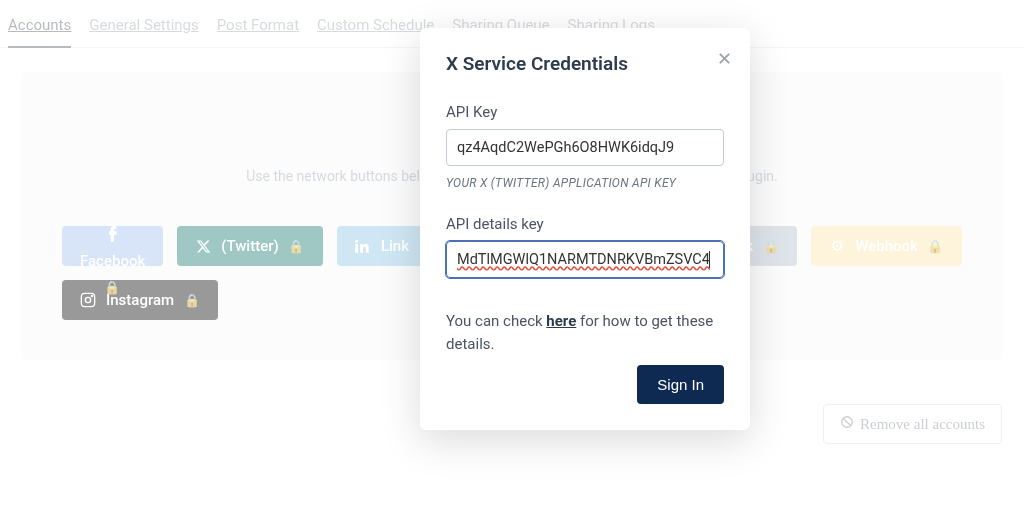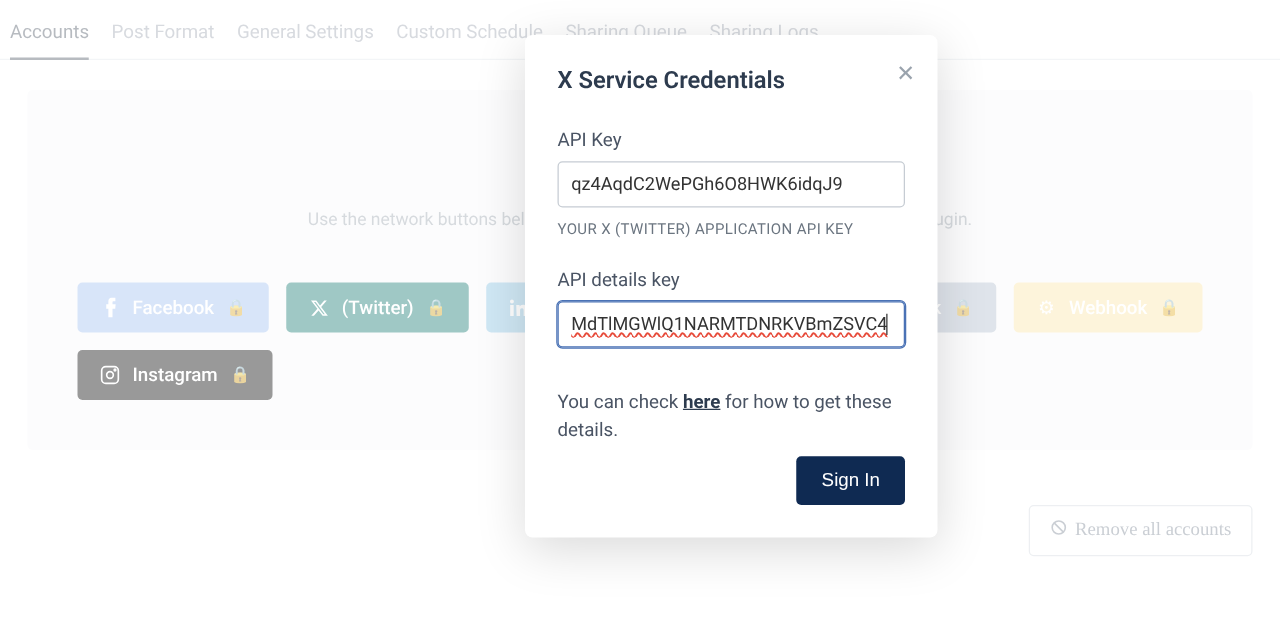--- a/index.html
+++ b/index.html
@@ -27,20 +27,21 @@
       padding: 16px 8px 0 8px;
       border-bottom: 1px solid #e2e6ea;
     }
     .tab {
       padding-bottom: 12px;
       color: #9ca3af;
       font-size: 15px;
       cursor: pointer;
       border-bottom: 2px solid transparent;
       margin-bottom: -1px;
+      text-decoration: underline;
     }
     .tab.active {
       color: #4b5563;
       border-bottom-color: #4b5563;
     }
     .content {
       padding: 24px 22px;
     }
     .panel {
       background: #f7f8fa;
@@ -71,21 +72,21 @@
       align-items: center;
       gap: 10px;
       height: 40px;
       padding: 0 18px;
       border-radius: 4px;
       color: #fff;
       font-size: 15px;
       font-weight: 500;
       cursor: pointer;
     }
-    .net-btn.fb { background: #9fbef0; }
+    .net-btn.fb { background: #9fbef0; flex-direction: column; }
     .net-btn.tw { background: #0f766e; }
     .net-btn.li { background: #87c2e4; }
     .net-btn.pin { background: #e9a8b0; width: 60px; justify-content: center; }
     .net-btn.vk { background: #b0bccc; }
     .net-btn.wh { background: #fbe4a6; color: #fff; }
     .net-btn.ig { background: #000000; }
     .lock-icon {
       font-size: 13px;
       opacity: 0.9;
     }
@@ -158,20 +159,21 @@
       border: 1px solid #4a72b5;
       outline: 1px solid #4a72b5;
     }
     .field-help {
       font-size: 12px;
       color: #6b7580;
       letter-spacing: 0.3px;
       margin-top: 8px;
       margin-bottom: 22px;
       line-height: 1.6;
+      font-style: italic;
     }
     .modal-link-text {
       font-size: 15px;
       color: #4a5464;
       margin-top: 32px;
       line-height: 1.5;
     }
     .modal-link-text strong {
       font-weight: 700;
       text-decoration: underline;
@@ -195,22 +197,22 @@
     .spellcheck {
       text-decoration: underline wavy #e74c3c;
       text-decoration-skip-ink: none;
     }
   </style>
 </head>
 <body>
 
 <div class="tabs">
   <div class="tab active">Accounts</div>
+  <div class="tab">General Settings</div>
   <div class="tab">Post Format</div>
-  <div class="tab">General Settings</div>
   <div class="tab">Custom Schedule</div>
   <div class="tab">Sharing Queue</div>
   <div class="tab">Sharing Logs</div>
 </div>
 
 <div class="content">
   <div class="panel">
     <h2 class="panel-title">You Nee</h2>
     <p class="panel-desc">
       <span>Use the network buttons below to</span>

